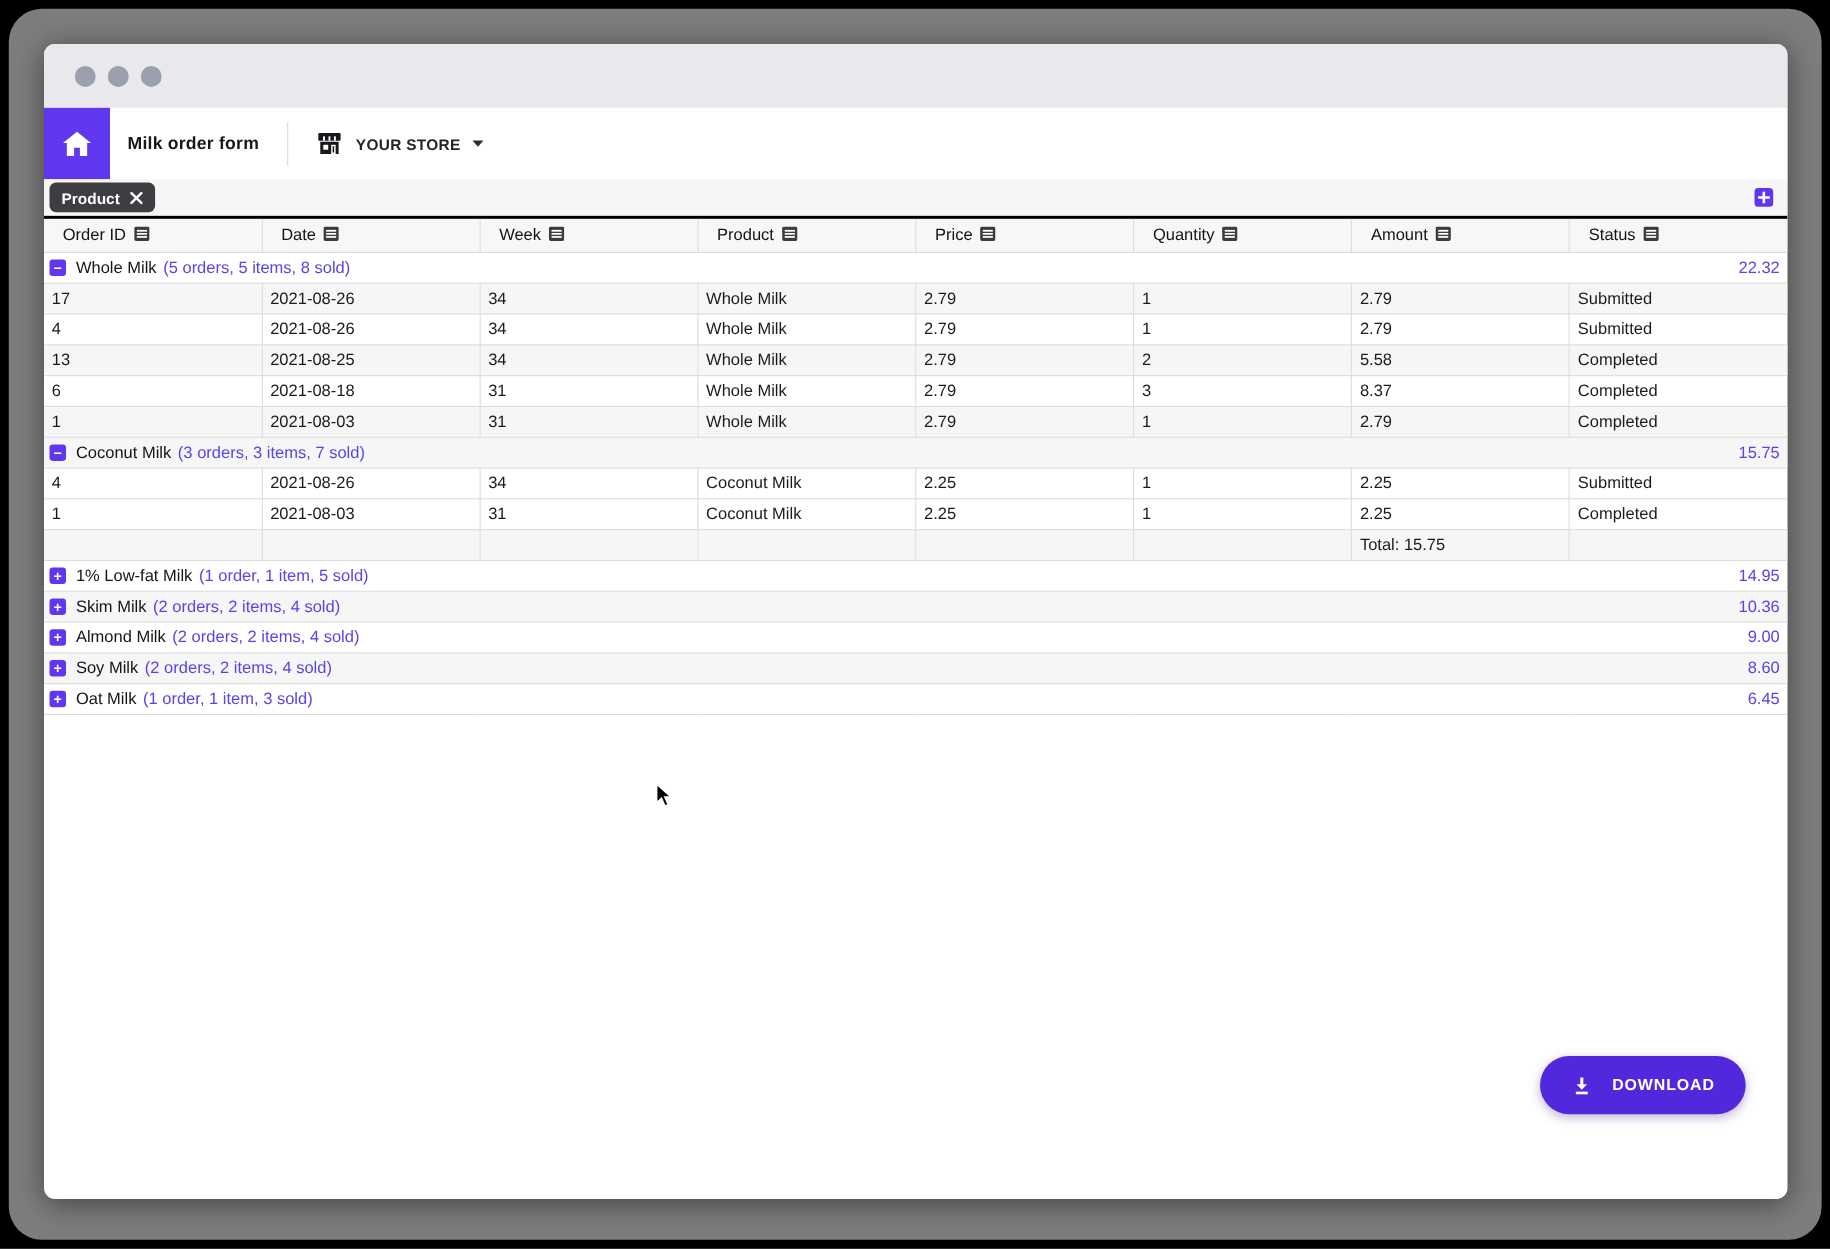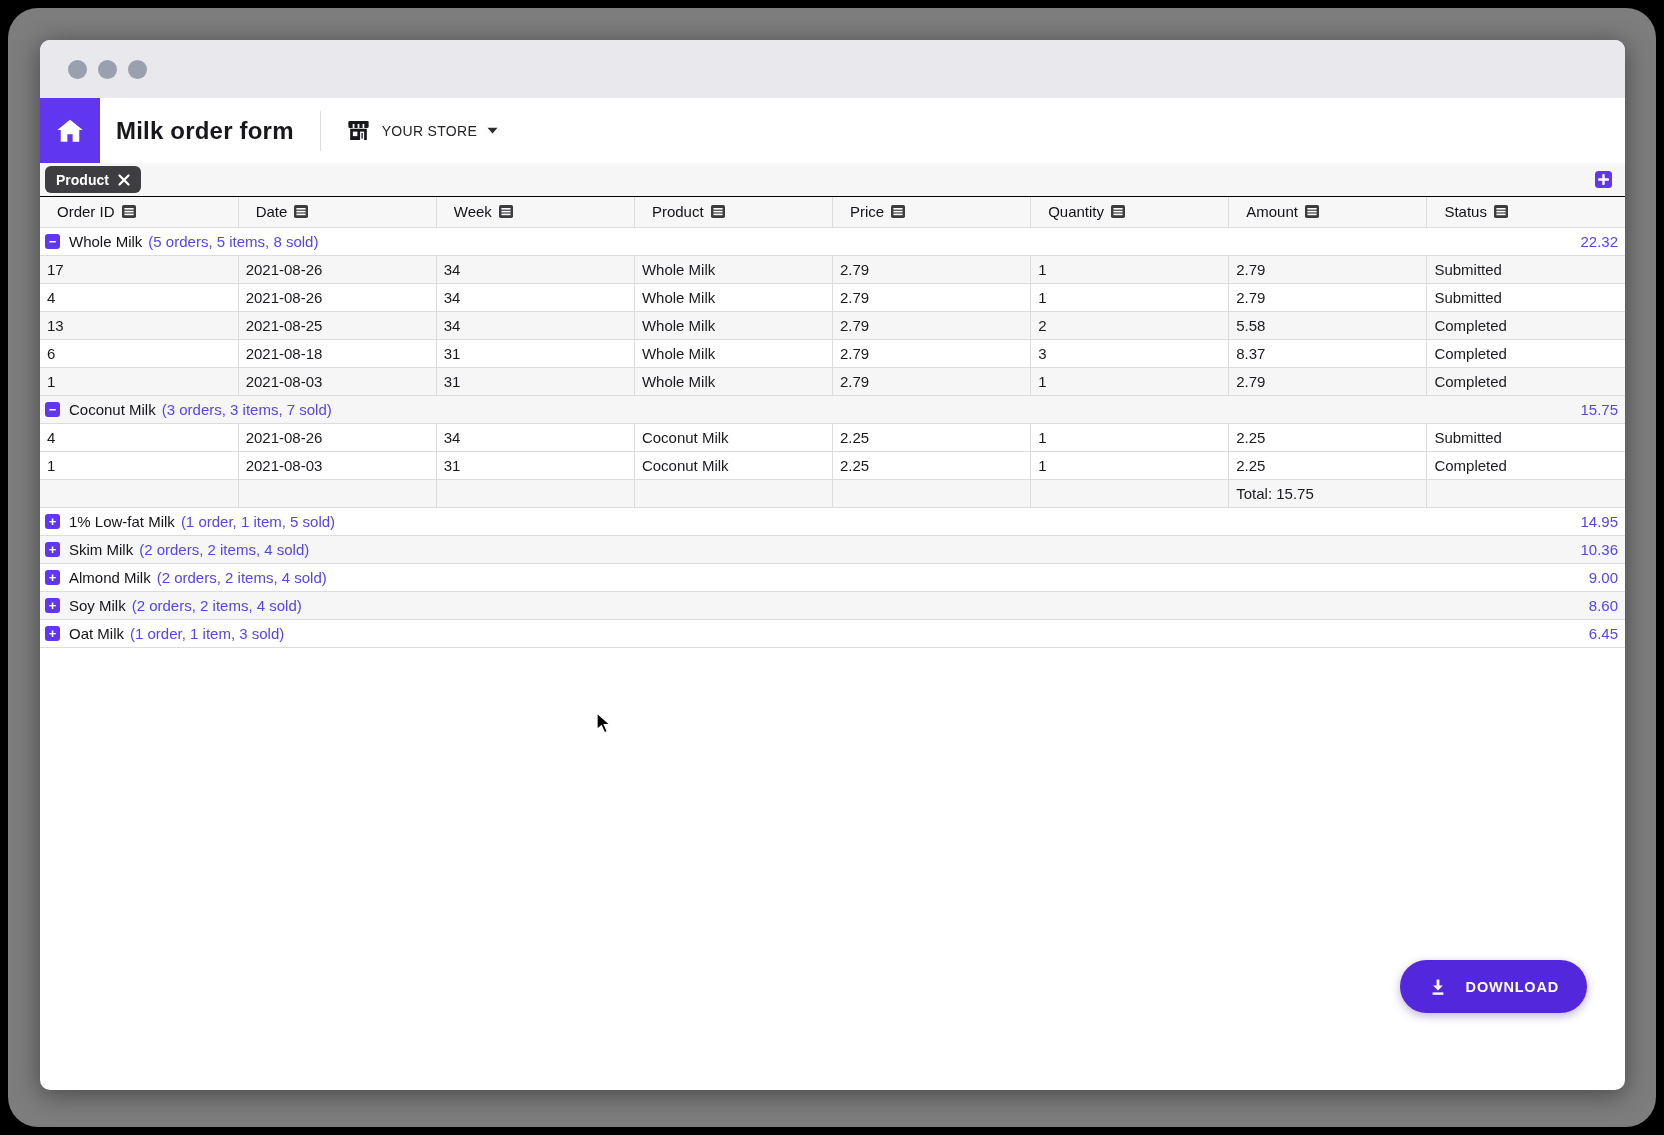--- a/index.html
+++ b/index.html
@@ -23,38 +23,38 @@
     background:#fff;border-radius:10px;overflow:hidden;
     box-shadow:0 4px 26px rgba(0,0,0,.45);}
 
   
   .titlebar{height:58px;background:var(--titlebar);display:flex;align-items:center;padding-left:28px;}
   .dot{width:19px;height:19px;border-radius:50%;background:var(--dot);margin-right:11px;}
 
   
   .app-header{height:65px;background:#fff;display:flex;align-items:center;}
   .home-btn{width:60px;height:65px;background:var(--accent);display:flex;align-items:center;justify-content:center;flex:none;}
-  .app-title{margin-left:16px;font-size:24px;font-weight:700;color:#17171c;letter-spacing:.2px;}
+  .app-title{margin-left:16px;font-size:16px;font-weight:700;color:#17171c;letter-spacing:.2px;}
   .top-nav{margin-left:auto;display:flex;align-items:center;}
   .nav-item{font-size:13.5px;font-weight:600;color:#2a2a30;letter-spacing:.4px;margin:0 17px;cursor:default;}
   .nav-item.active{background:#f4f2fa;border-radius:10px;padding:15px 24px;margin:0 0 0 8px;font-weight:700;color:#121216;}
   .nav-divider{width:1px;height:40px;background:#dcdcde;margin:0 24px 0 26px;}
   .store-btn{display:flex;align-items:center;margin-right:28px;}
-  .store-btn .store-label{font-size:14px;font-weight:400;color:#232328;letter-spacing:.3px;margin:0 10px 0 10px;}
+  .store-btn .store-label{font-size:14px;font-weight:700;color:#232328;letter-spacing:.3px;margin:0 10px 0 10px;}
 
   
   .filter-bar{height:33px;background:var(--chipbar);position:relative;display:flex;align-items:center;}
   .chip{margin-left:5px;height:27px;background:var(--chip);border-radius:6px;display:inline-flex;align-items:center;
     padding:0 11px;color:#fff;}
   .chip-label{font-size:14px;font-weight:600;margin-right:9px;}
   .add-filter{position:absolute;right:13px;top:8px;width:17px;height:17px;background:var(--accent);
     border-radius:3.5px;display:flex;align-items:center;justify-content:center;}
 
   
-  .table-wrap{border-top:1px solid #000000;}
+  .table-wrap{border-top:3px solid #000000;}
   table{width:100%;border-collapse:collapse;table-layout:fixed;}
   col{width:12.5%;}
   thead tr{background:var(--headgray);}
   th{height:30px;text-align:left;font-size:15px;font-weight:500;color:#121217;
     padding-left:17px;border-bottom:1px solid var(--border);border-right:1px solid var(--border);}
   th:last-child{border-right:none;}
   th .filter-ic{vertical-align:-1px;margin-left:7px;}
   td{height:28px;font-size:15px;font-weight:400;color:#1b1b1f;padding-left:7px;
     border-bottom:1px solid var(--border);border-right:1px solid var(--border);
     white-space:nowrap;overflow:hidden;}

